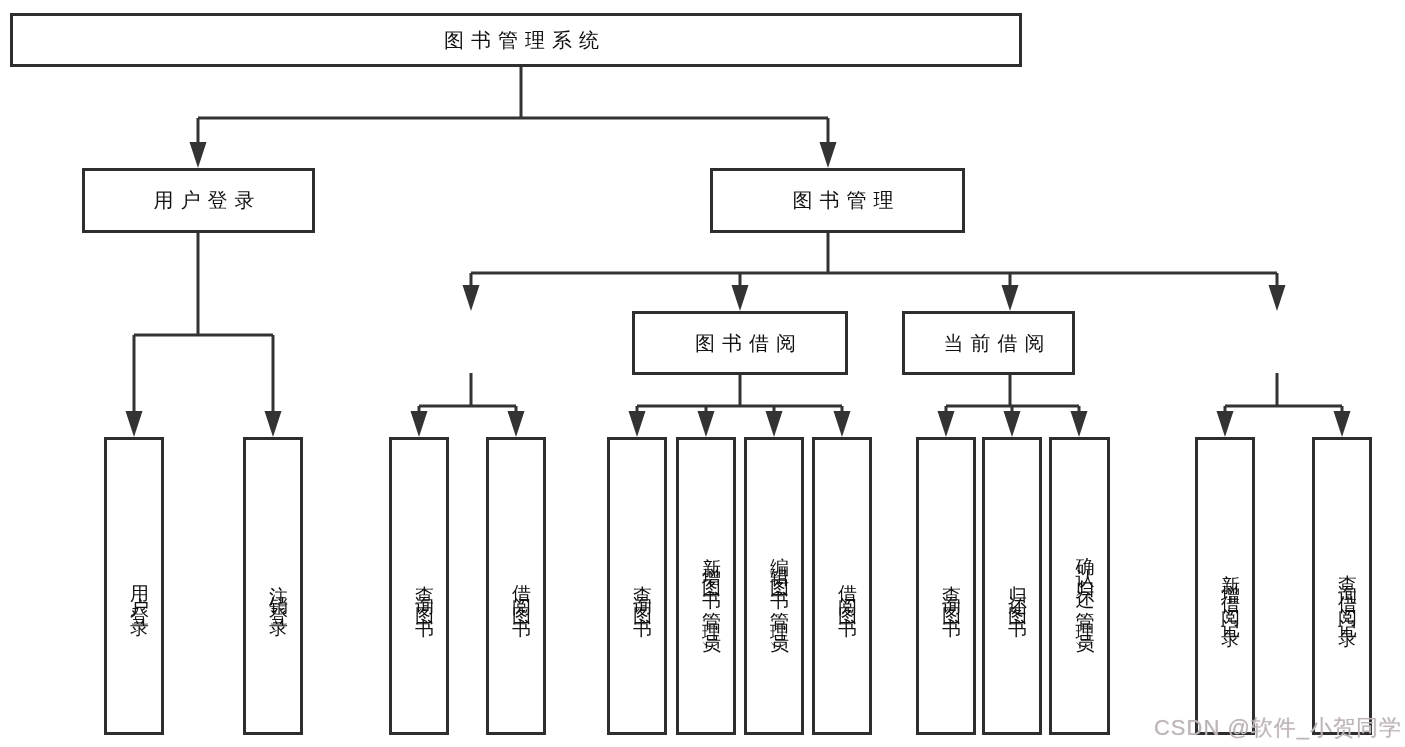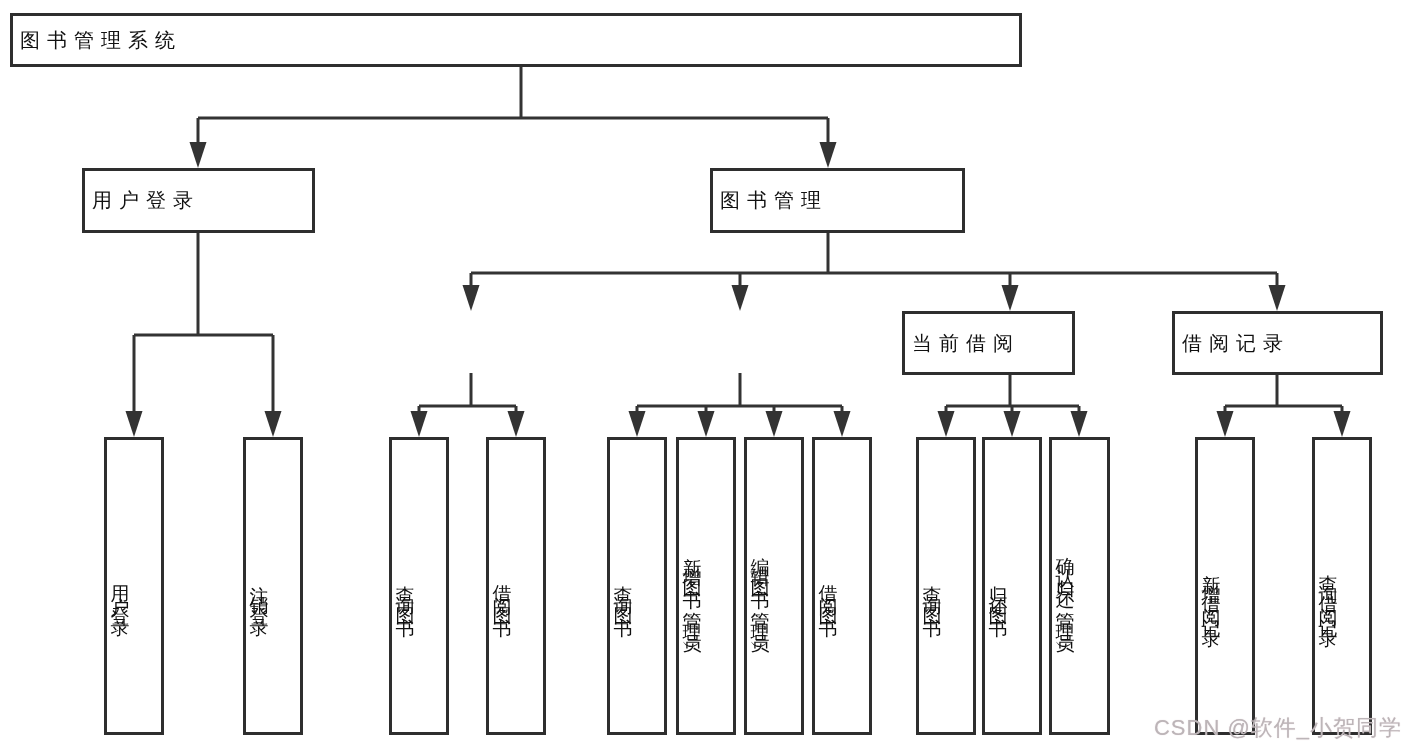--- a/index.html
+++ b/index.html
@@ -11,21 +11,23 @@
     overflow:hidden;
   }
   #connectors{position:absolute;left:0;top:0;width:1405px;height:747px;}
   .node{
     position:absolute;
     box-sizing:border-box;
     background:#ffffff;
     border:3px solid #2e2e2e;
     display:flex;
     align-items:center;
+    justify-content:center;
     color:#111111;
+    padding-left:11px;
   }
   .node.h span{
     font-size:20px;
     letter-spacing:7px;
     padding-left:7px; 
     white-space:nowrap;
   }
   .node.v span{
     writing-mode:vertical-rl;
     text-orientation:mixed;
@@ -109,25 +111,25 @@
     <span>图书管理系统</span>
   </div>
 
   <div class="node h" style="left:82px;top:168px;width:233px;height:65px">
     <span>用户登录</span>
   </div>
   <div class="node h" style="left:710px;top:168px;width:255px;height:65px">
     <span>图书管理</span>
   </div>
 
+  <div class="node h" style="left:632px;top:311px;width:216px;height:64px">
+    <span>图书借阅</span>
+  </div>
   <div class="node h" style="left:902px;top:311px;width:173px;height:64px">
     <span>当前借阅</span>
-  </div>
-  <div class="node h" style="left:1172px;top:311px;width:211px;height:64px">
-    <span>借阅记录</span>
   </div>
 
   <div class="node v" style="left:104px;top:437px;width:60px;height:298px">
     <span>用户登录</span>
   </div>
   <div class="node v" style="left:243px;top:437px;width:60px;height:298px">
     <span>注销登录</span>
   </div>
 
   <div class="node v" style="left:389px;top:437px;width:60px;height:298px">

